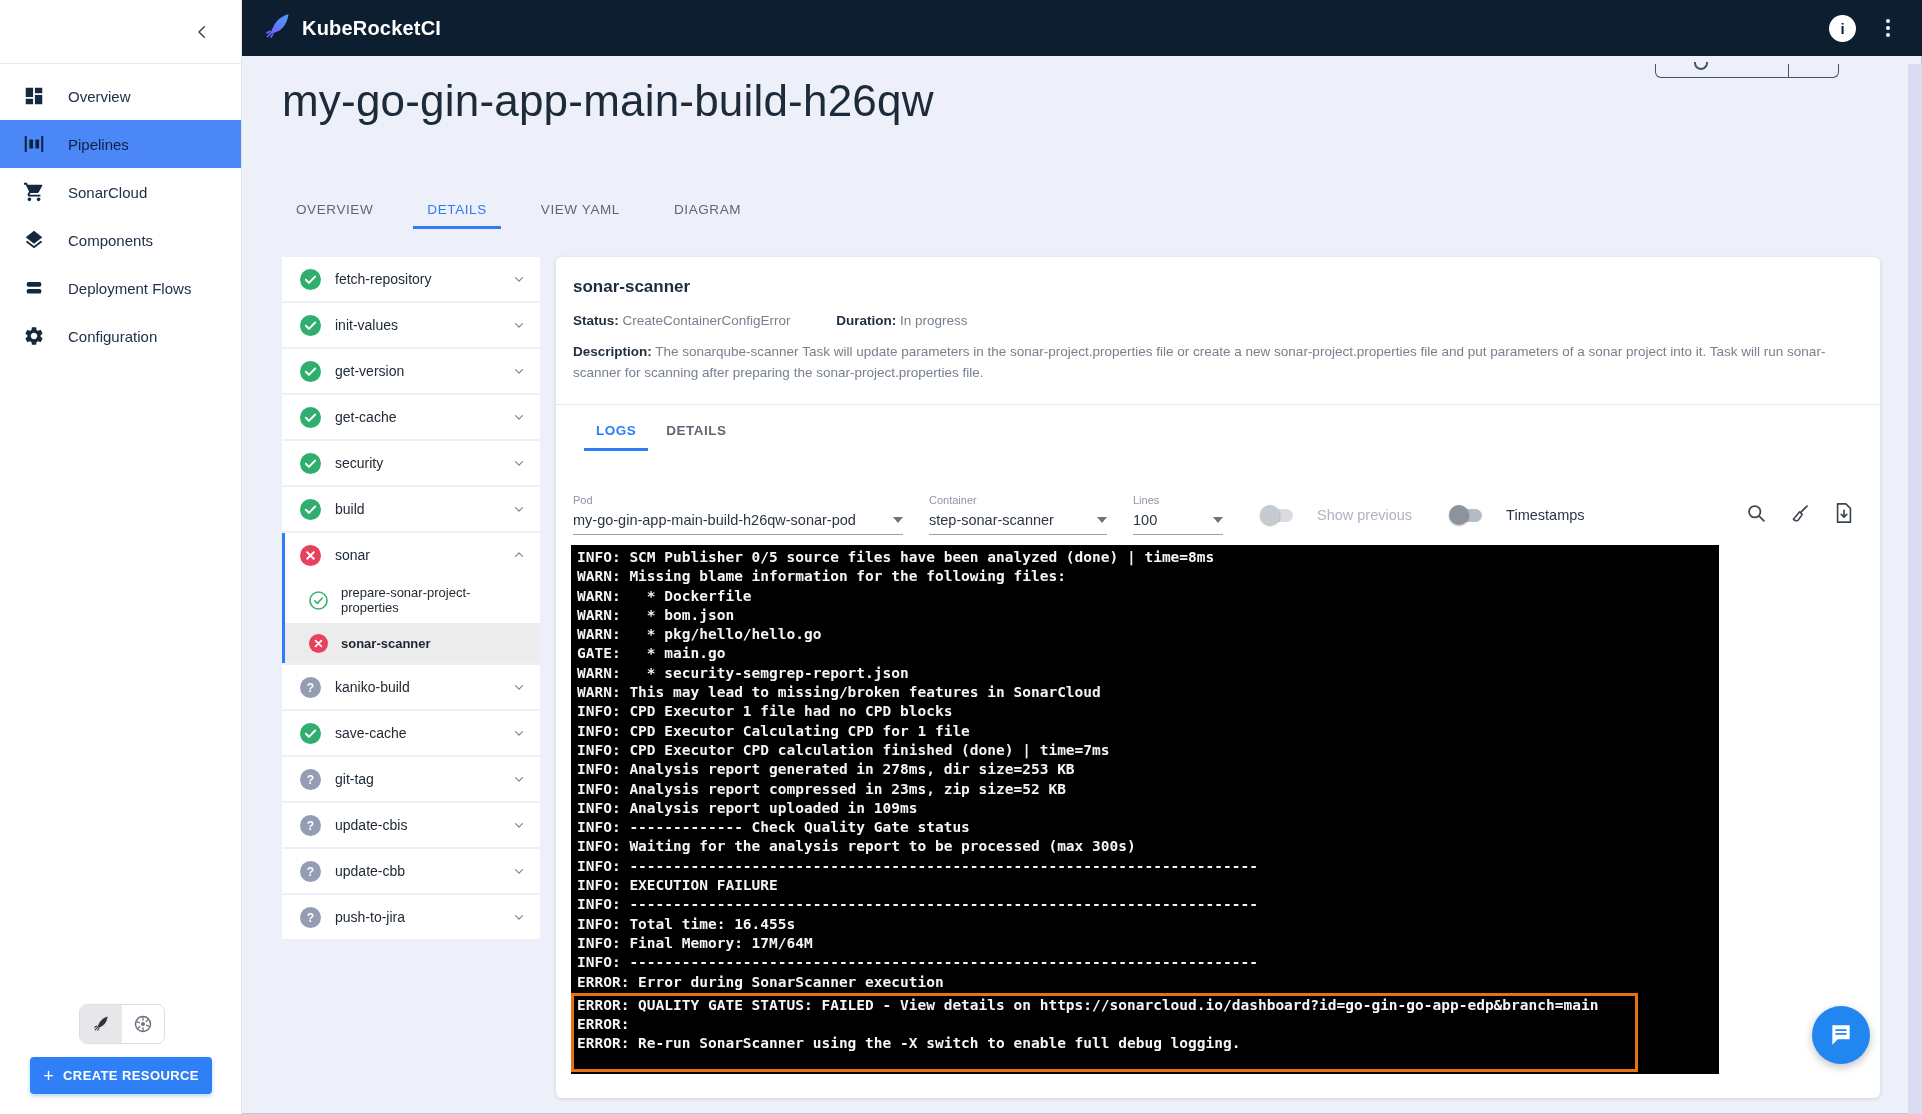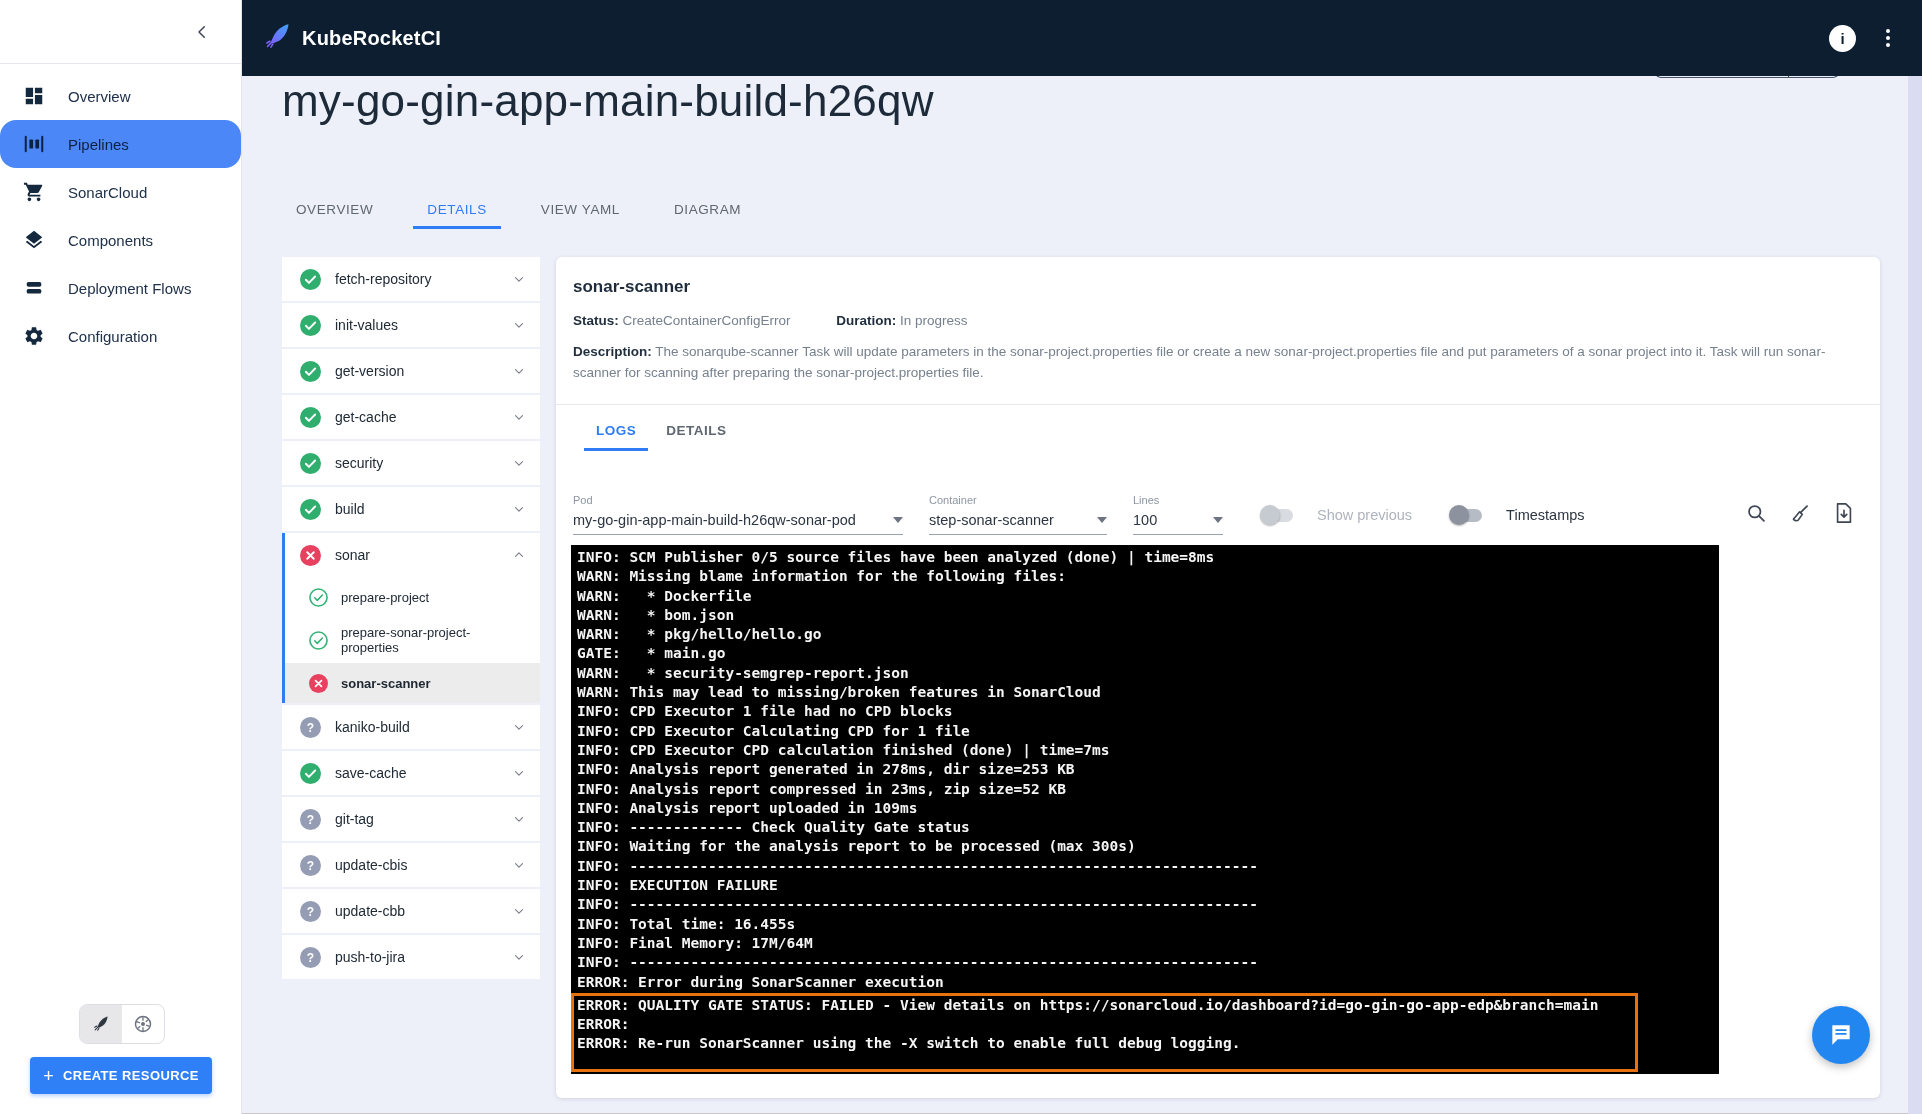--- a/index.html
+++ b/index.html
@@ -8,31 +8,31 @@
   #app { position:relative; width:1922px; height:1114px; background:#eef0f9; overflow:hidden; box-shadow:inset 0 0 0 1px #c6c6cc; }
 
   
   .sidebar { position:absolute; left:0; top:0; width:242px; height:1114px; background:#ffffff; border-right:1px solid #e3e4ea; z-index:5; }
   .sidebar-top { height:64px; border-bottom:1px solid #e6e7ec; display:flex; align-items:center; justify-content:flex-end; padding-right:24px; }
   .collapse-btn { width:30px; height:30px; display:flex; align-items:center; justify-content:center; cursor:pointer; border-radius:50%; }
   .nav { position:absolute; top:72px; left:0; right:0; }
   .nav-item { height:48px; display:flex; align-items:center; padding-left:22px; cursor:pointer; }
   .nav-item .nav-icon { width:24px; height:24px; display:flex; align-items:center; justify-content:center; }
   .nav-item .nav-label { margin-left:22px; font-size:15px; color:#20314a; }
-  .nav-item.active { background:#4c87f7;border-radius:16px; }
+  .nav-item.active { background:#4c87f7; }
   .nav-item.active .nav-label { color:#0d2240; font-weight:500; }
   .sidebar-bottom { position:absolute; left:0; right:0; bottom:0; height:110px; }
   .view-toggle { position:absolute; left:79px; top:0px; width:86px; height:40px; border:1px solid #dcdee3; border-radius:8px; background:#fff; display:flex; overflow:hidden; }
   .view-toggle .vt-cell { flex:1; display:flex; align-items:center; justify-content:center; cursor:pointer; }
   .view-toggle .vt-cell.selected { background:#e7e7ea; }
   .create-btn { position:absolute; left:30px; top:53px; width:182px; height:37px; background:#2f80f7; color:#fff; border:none; border-radius:4px; font-family:"Liberation Sans",sans-serif; font-size:13px; font-weight:700; letter-spacing:.4px; display:flex; align-items:center; justify-content:center; gap:9px; cursor:pointer; box-shadow:0 2px 4px rgba(47,128,247,.35); }
   .create-btn .plus { font-size:18px; font-weight:400; line-height:1; }
 
   
-  .header { position:absolute; left:242px; top:0; right:0; height:76px; background:#0d1e30; display:flex; align-items:center; z-index:4; }
+  .header { position:absolute; left:242px; top:0; right:0; height:56px; background:#0d1e30; display:flex; align-items:center; z-index:4; }
   .brand { display:flex; align-items:center; gap:10px; padding-left:22px; }
   .brand-text { color:#ffffff; font-size:20px; font-weight:600; letter-spacing:.2px; }
   .header-right { margin-left:auto; display:flex; align-items:center; gap:26px; padding-right:28px; }
   .info-btn { width:27px; height:27px; border-radius:50%; background:#ffffff; color:#0d1e30; font-weight:700; font-size:15px; display:flex; align-items:center; justify-content:center; cursor:pointer; }
   .kebab { display:flex; flex-direction:column; gap:3px; cursor:pointer; padding:4px; }
   .kebab i { width:4px; height:4px; border-radius:50%; background:#fff; }
 
   
   .refresh-stub { position:absolute; left:1655px; top:64px; width:184px; height:14px; border:1px solid #42536a; border-top:none; border-radius:0 0 6px 6px; z-index:3; }
   .refresh-stub .divider { position:absolute; right:49px; top:0; bottom:0; width:1px; background:#42536a; }
@@ -323,29 +323,20 @@
               <circle cx="10" cy="10" r="10" fill="#e8415f"></circle>
               <path d="M6.9 6.9l6.2 6.2M13.1 6.9l-6.2 6.2" stroke="#fff" stroke-width="1.8" stroke-linecap="round"></path>
             </svg>
           </span>
           <span class="t-label">sonar</span>
           <span class="t-chev">
             <svg width="14" height="14" viewBox="0 0 24 24">
               <path d="M6 14.5l6-6 6 6" stroke="#7d838c" stroke-width="2" fill="none" stroke-linecap="round" stroke-linejoin="round"></path>
             </svg>
           </span>
-        </div>
-        <div class="task-row child">
-          <span class="t-icon">
-            <svg width="100%" height="100%" viewBox="0 0 20 20">
-              <circle cx="10" cy="10" r="9" fill="#fff" stroke="#35b375" stroke-width="1.7"></circle>
-              <path d="M6 10.3l2.7 2.7 5.4-5.6" stroke="#35b375" stroke-width="1.7" fill="none" stroke-linecap="round" stroke-linejoin="round"></path>
-            </svg>
-          </span>
-          <span class="t-label">prepare-project</span>
         </div>
         <div class="task-row child">
           <span class="t-icon">
             <svg width="100%" height="100%" viewBox="0 0 20 20">
               <circle cx="10" cy="10" r="9" fill="#fff" stroke="#35b375" stroke-width="1.7"></circle>
               <path d="M6 10.3l2.7 2.7 5.4-5.6" stroke="#35b375" stroke-width="1.7" fill="none" stroke-linecap="round" stroke-linejoin="round"></path>
             </svg>
           </span>
           <span class="t-label">prepare-sonar-project-properties</span>
         </div>

